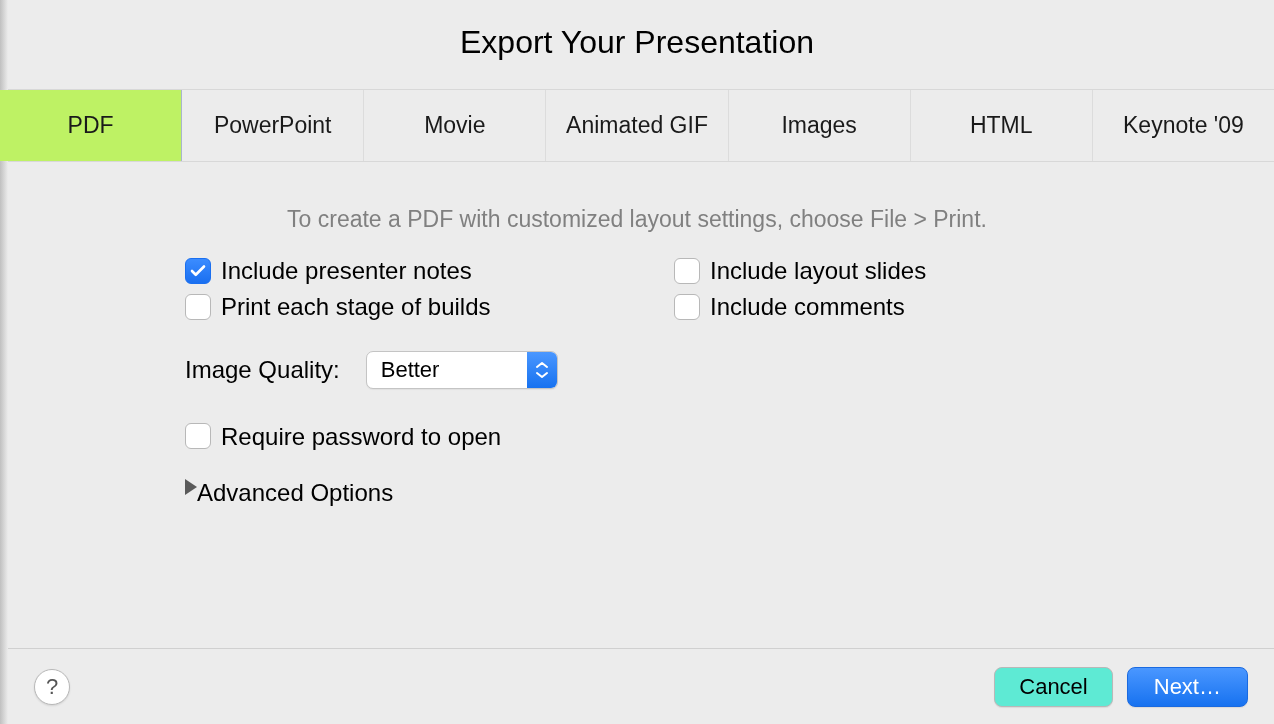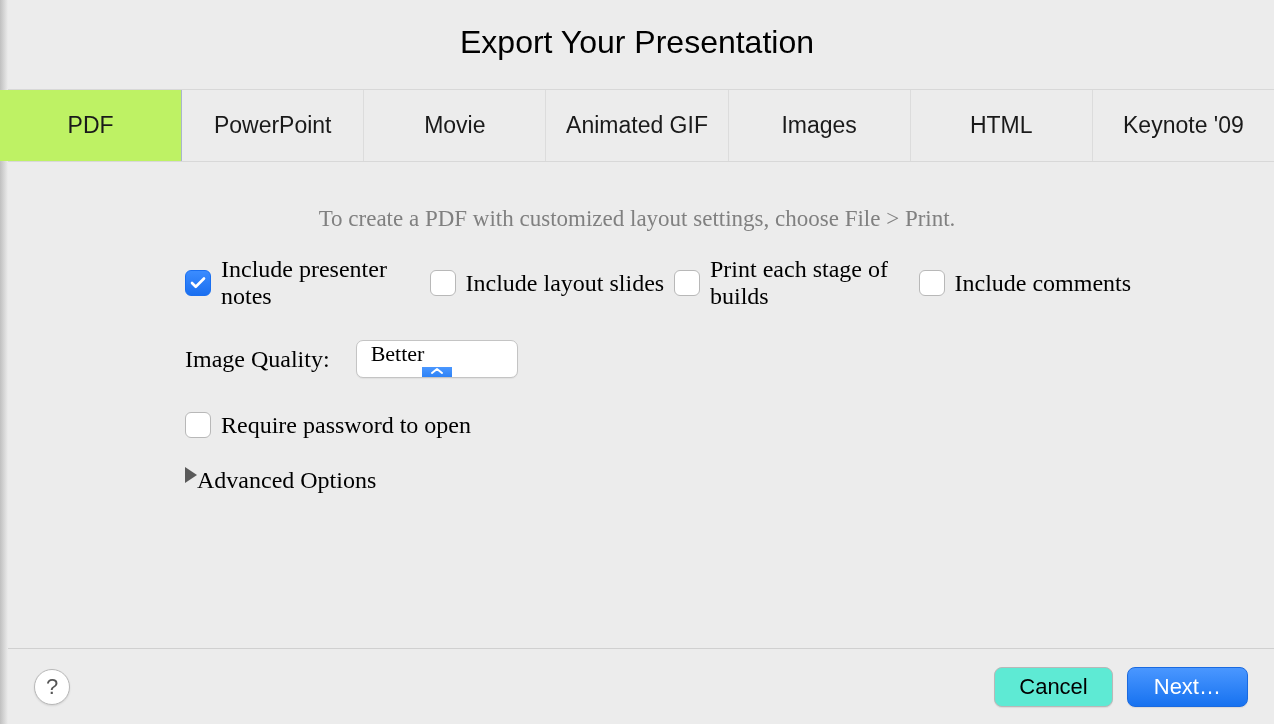--- a/index.html
+++ b/index.html
@@ -53,31 +53,30 @@
     .tab.active {
       background: #bef264;
       border-left: 1px solid #a8b5cc;
       border-right: 1px solid #a8b5cc;
     }
     .tab.active:first-child {
       border-left: none;
     }
     .content-area {
       padding: 30px 0 0 0;
-      font-family: Liberation Serif, serif;
     }
     .helper-text {
       text-align: center;
       font-size: 23px;
       color: #808080;
       padding: 14px 0 24px 0;
     }
     .options-grid {
       display: grid;
-      grid-template-columns: 1fr 1fr 1fr 1fr;
+      grid-template-columns: 1fr 1fr;
       column-gap: 60px;
       row-gap: 22px;
       max-width: 970px;
       margin-left: 185px;
       gap: 8px;
     }
     .checkbox-row {
       display: flex;
       align-items: center;
       gap: 10px;
@@ -124,21 +123,20 @@
     .select-box {
       display: inline-flex;
       align-items: center;
       height: 38px;
       border: 1px solid #c4c4c4;
       border-radius: 7px;
       background: #ffffff;
       overflow: hidden;
       cursor: pointer;
       box-shadow: 0 1px 1px rgba(0,0,0,0.05);
-      flex-direction: column;
     }
     .select-value {
       padding: 0 14px;
       font-size: 22px;
       color: #000;
       min-width: 160px;
     }
     .select-arrows {
       width: 30px;
       height: 100%;

